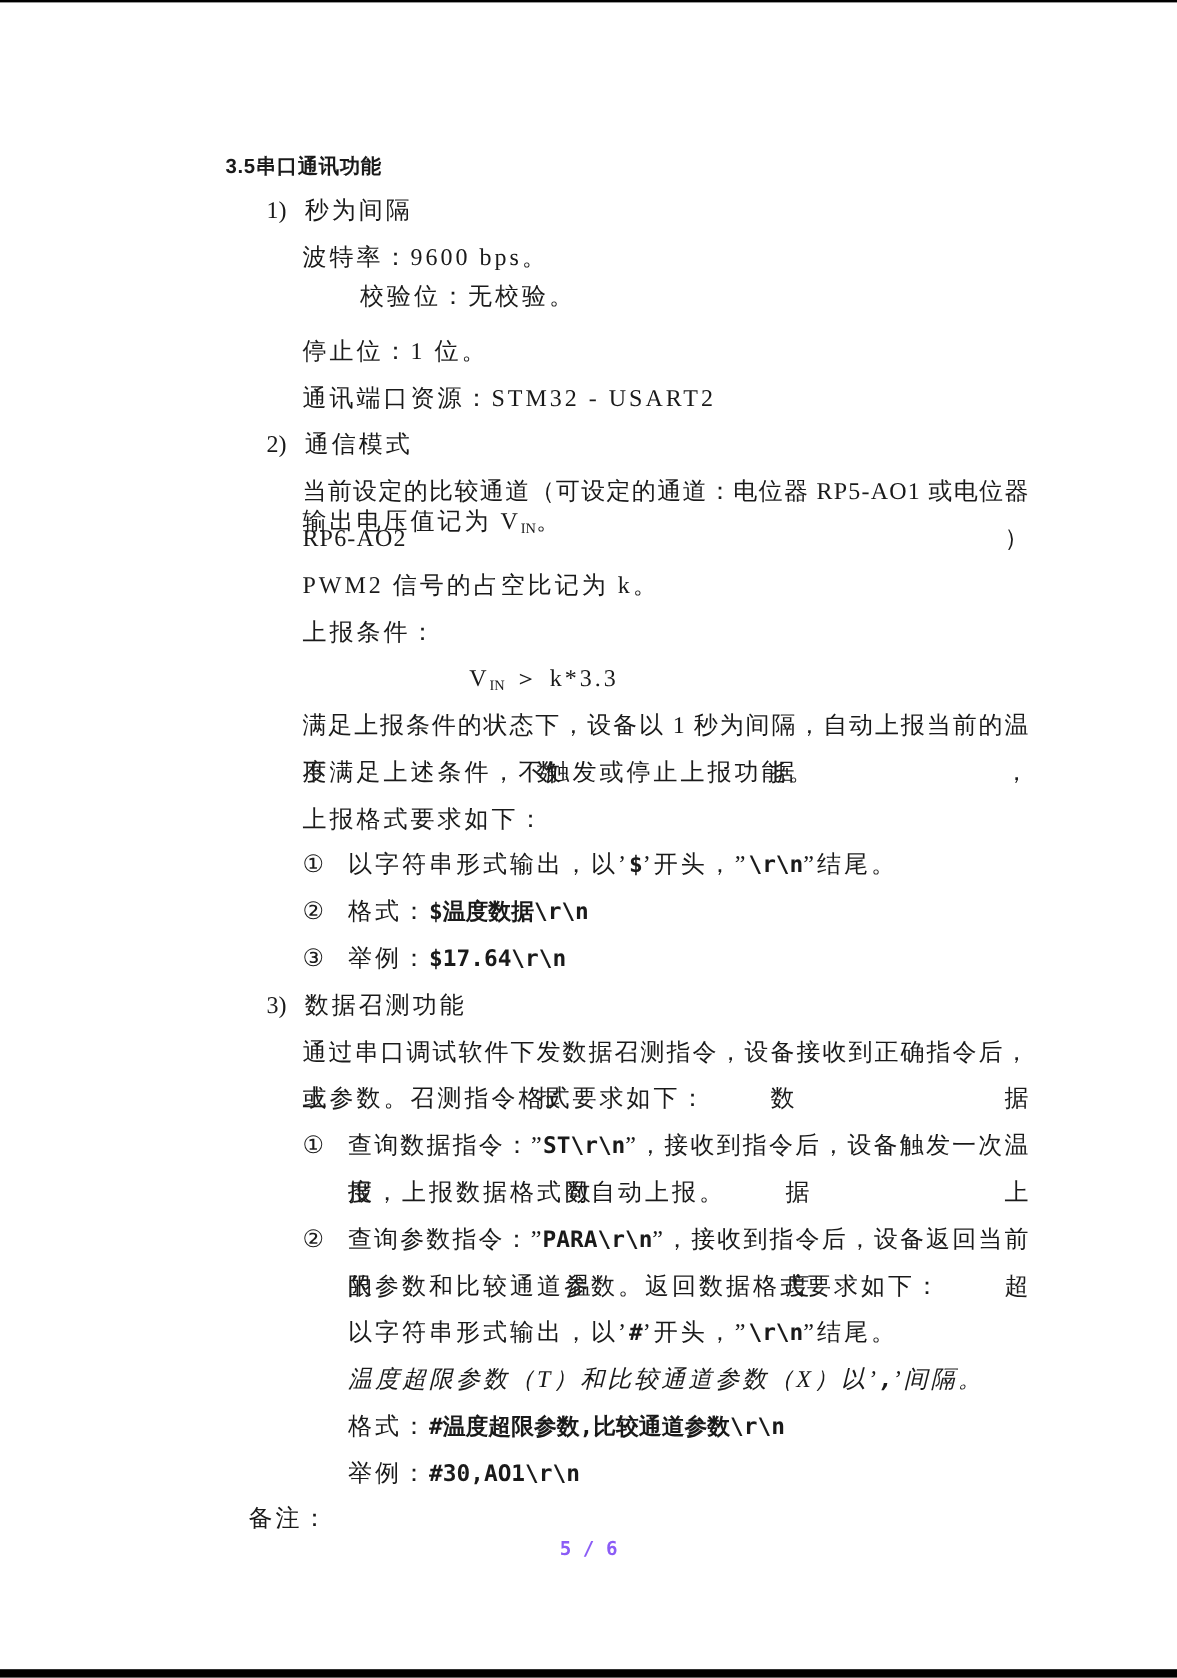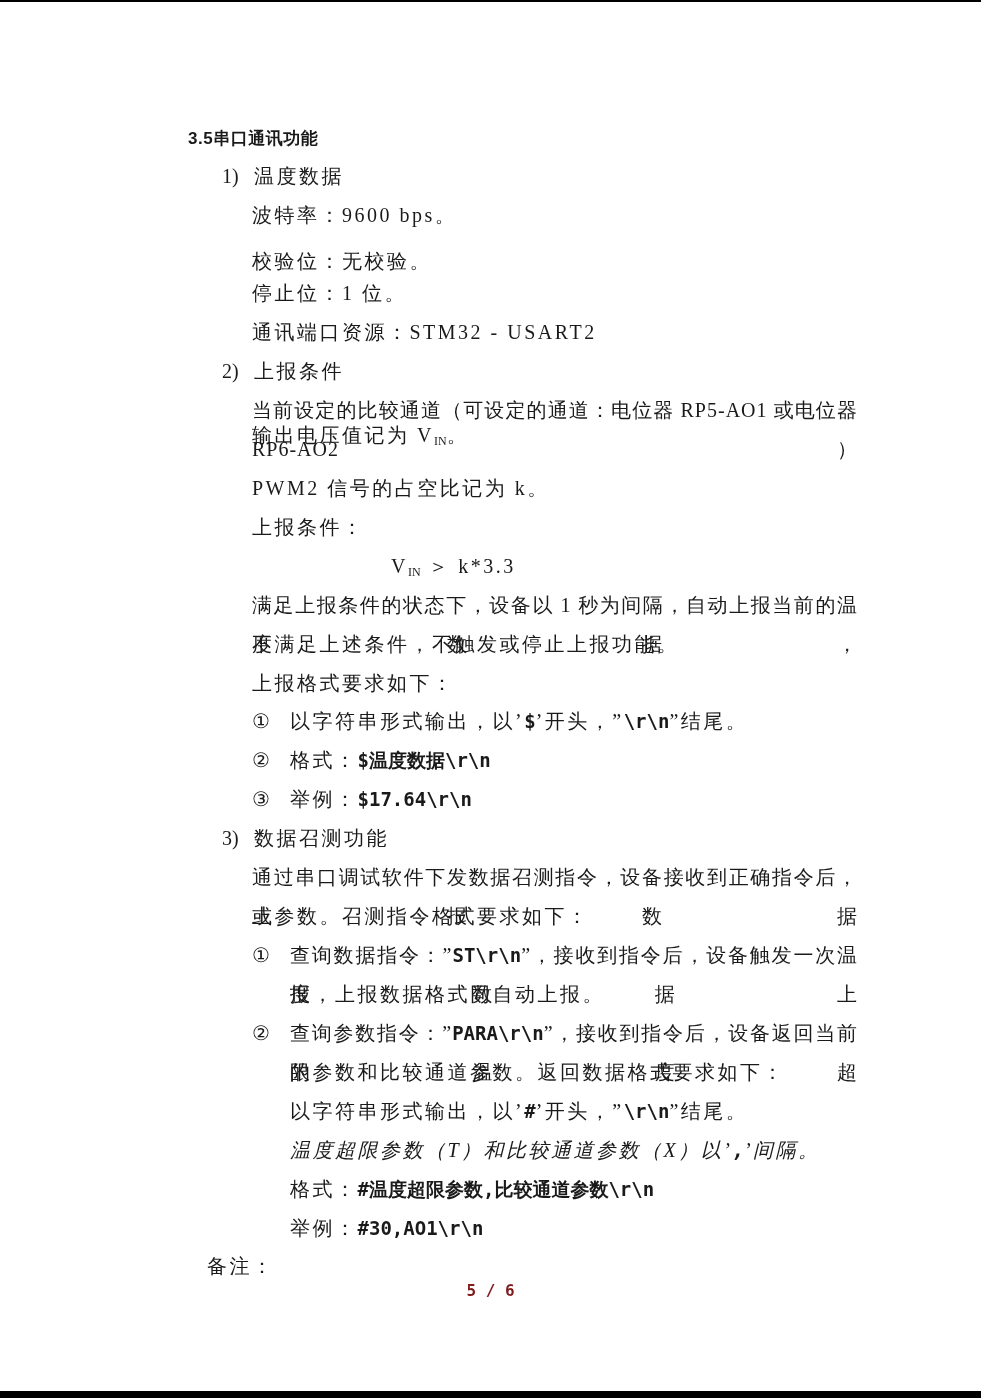--- a/index.html
+++ b/index.html
@@ -70,36 +70,36 @@
     letter-spacing: 0;
   }
   .page-footer {
     position: absolute;
     top: 1280px; left: 0;
     width: 100%; height: 22px; line-height: 22px;
     text-align: center;
     font-family: "DejaVu Sans Mono", "Liberation Mono", monospace;
     font-weight: bold;
     font-size: 16px;
-    color: #7f1d1d;
+    color: #8b5cf6;
   }
 </style>
 </head>
 <body>
 
 <div class="top-rule"></div>
 
 <div class="doc">
     <div class="line heading" style="top: 118.5px;"><span class="txt"><span>3.5串口通讯功能</span></span></div>
-    <div class="line item" style="top: 157.43px;"><span class="num">1)</span><span class="txt"><span>温度数据</span></span></div>
+    <div class="line item" style="top: 157.43px;"><span class="num">1)</span><span class="txt"><span>秒为间隔</span></span></div>
     <div class="line para" style="top: 196.36px;"><span class="txt"><span>波特率：9600 bps。</span></span></div>
-    <div class="line para" style="top: 242px;"><span class="txt"><span>校验位：无校验。</span></span></div>
+    <div class="line para" style="top: 228px; margin-left: 48px;"><span class="txt"><span>校验位：无校验。</span></span></div>
     <div class="line para" style="top: 274.22px;"><span class="txt"><span>停止位：1 位。</span></span></div>
     <div class="line para" style="top: 313.15px;"><span class="txt"><span>通讯端口资源：STM32 - USART2</span></span></div>
-    <div class="line item" style="top: 352.08px;"><span class="num">2)</span><span class="txt"><span>上报条件</span></span></div>
+    <div class="line item" style="top: 352.08px;"><span class="num">2)</span><span class="txt"><span>通信模式</span></span></div>
     <div class="line para j" style="top: 391.01px;"><span class="txt"><span>当前设定的比较通道（可设定的通道：电位器 RP5-AO1 或电位器 RP6-AO2）</span></span></div>
     <div class="line para" style="top: 416px;"><span class="txt"><span>输出电压值记为 V</span><span class="sub">IN</span><span>。</span></span></div>
     <div class="line para" style="top: 468.87px;"><span class="txt"><span>PWM2 信号的占空比记为 k。</span></span></div>
     <div class="line para" style="top: 507.8px;"><span class="txt"><span>上报条件：</span></span></div>
     <div class="line formula" style="top: 546.73px;"><span class="txt"><span>V</span><span class="sub">IN</span><span> ＞ k*3.3</span></span></div>
     <div class="line para j" style="top: 585.66px;"><span class="txt"><span>满足上报条件的状态下，设备以 1 秒为间隔，自动上报当前的温度数据，</span></span></div>
     <div class="line para" style="top: 624.59px;"><span class="txt"><span>不满足上述条件，不触发或停止上报功能。</span></span></div>
     <div class="line para" style="top: 663.52px;"><span class="txt"><span>上报格式要求如下：</span></span></div>
     <div class="line enum" style="top: 702.45px;"><span class="num">①</span><span class="txt"><span>以字符串形式输出，以’</span><span class="code">$</span><span>’开头，”</span><span class="code">\r\n</span><span>”结尾。</span></span></div>
     <div class="line enum" style="top: 741.38px;"><span class="num">②</span><span class="txt"><span>格式：</span><span class="code">$温度数据\r\n</span></span></div>

